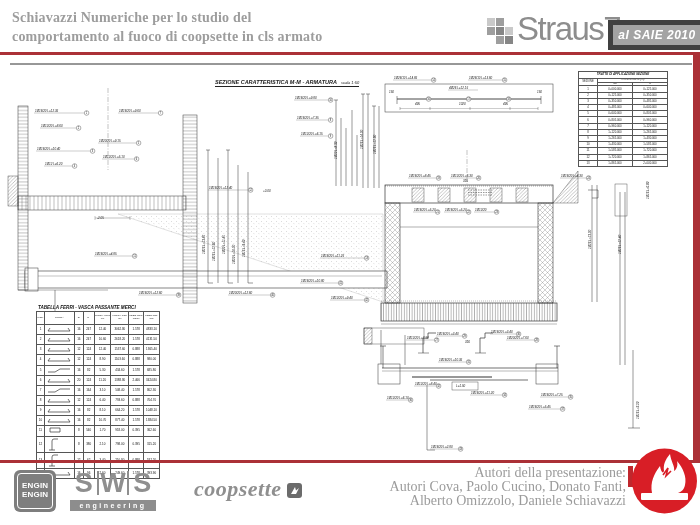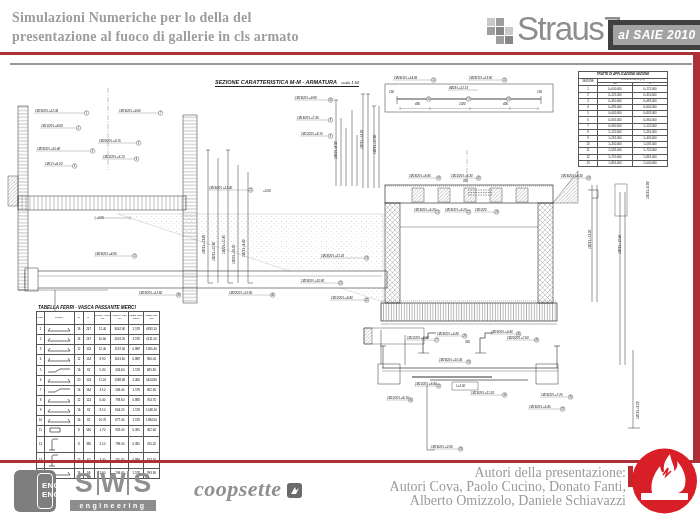--- a/index.html
+++ b/index.html
@@ -39,42 +39,42 @@
   #ferri-title{font-size:4.6px;font-style:italic;font-weight:bold;color:#111;
     text-align:left;margin:0 0 1px 2px;white-space:nowrap;}
   #ferri-table{width:124px;font-size:3px;color:#111;}
   #ferri-table th{font-size:2.4px;height:12px;}
   #ferri-table td{height:7.4px;}
   #ferri-table tr.tall td{height:12px;}
   
   .es-logo{position:absolute;left:14px;top:470px;width:42px;height:42px;background:#7e7e7e;
     border-radius:6px;}
   .es-in{position:absolute;inset:3px;border:1.5px solid #fff;border-radius:4px;
-    color:#fff;font-size:8px;font-weight:bold;line-height:9px;padding:7px 0 0 4px;letter-spacing:.2px;margin-left:20px;}
+    color:#fff;font-size:8px;font-weight:bold;line-height:9px;padding:7px 0 0 4px;letter-spacing:.2px;}
   .sws{position:absolute;left:70px;top:468px;width:86px;}
   .sws-row{display:flex;align-items:center;height:30px;}
   .sws-letter{font-size:27px;font-weight:bold;color:#8f8f8f;line-height:28px;flex:1;text-align:center;}
   .sws-sep{width:2px;height:24px;background:#8f8f8f;}
   .sws-bar{margin-top:2px;height:11px;background:#8d8d8d;color:#fff;font-size:7px;font-weight:bold;
     letter-spacing:2.5px;display:flex;align-items:center;justify-content:center;}
   .coop{position:absolute;left:162px;top:476px;display:flex;align-items:center;
     font-family:"Liberation Serif","DejaVu Serif",serif;font-style:italic;font-weight:bold;
     font-size:22px;color:#8f8f8f;letter-spacing:.5px;margin-left:32px;}
   .coop-mark{margin-left:5px;margin-top:2px;}
   .authors{position:absolute;right:74px;top:466px;text-align:right;color:#9b9b9b;
     font-family:"Liberation Serif","DejaVu Serif",serif;font-size:14px;line-height:14px;}
 </style>
 </head>
 <body>
 
 <div class="stage">
 
   <div class="hdr-title">
-    <div>Simulazioni Numeriche per lo della del</div>
-    <div>presentazione al fuoco di gallerie in cls armato</div>
+    <div>Schiavazzi Numeriche per lo studio del</div>
+    <div>comportamento al fuoco di coopsette in cls armato</div>
   </div>
 
   <div class="brand">
     <div class="brand-grid">
       <i class="c-lt"></i>
         <i class="c-md"></i>
         <i class="c-no"></i>
       <i class="c-md"></i>
         <i class="c-dk"></i>
         <i class="c-lt"></i>

